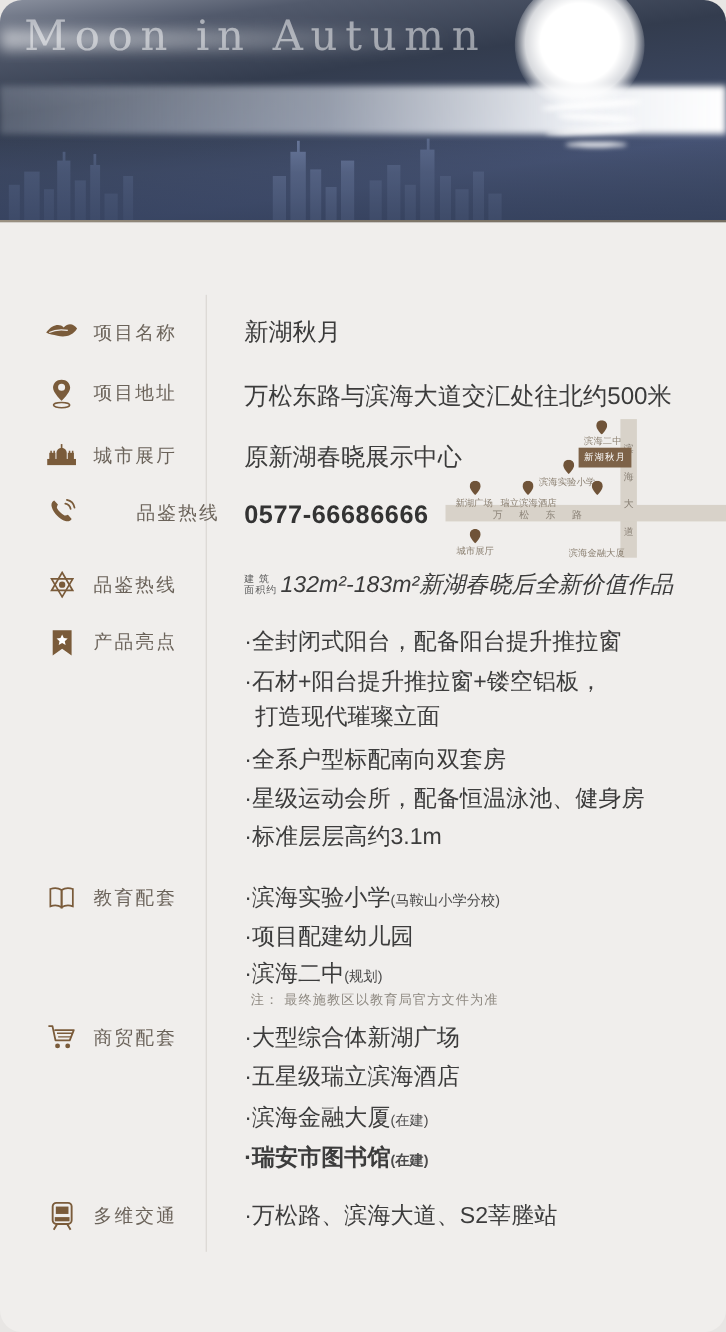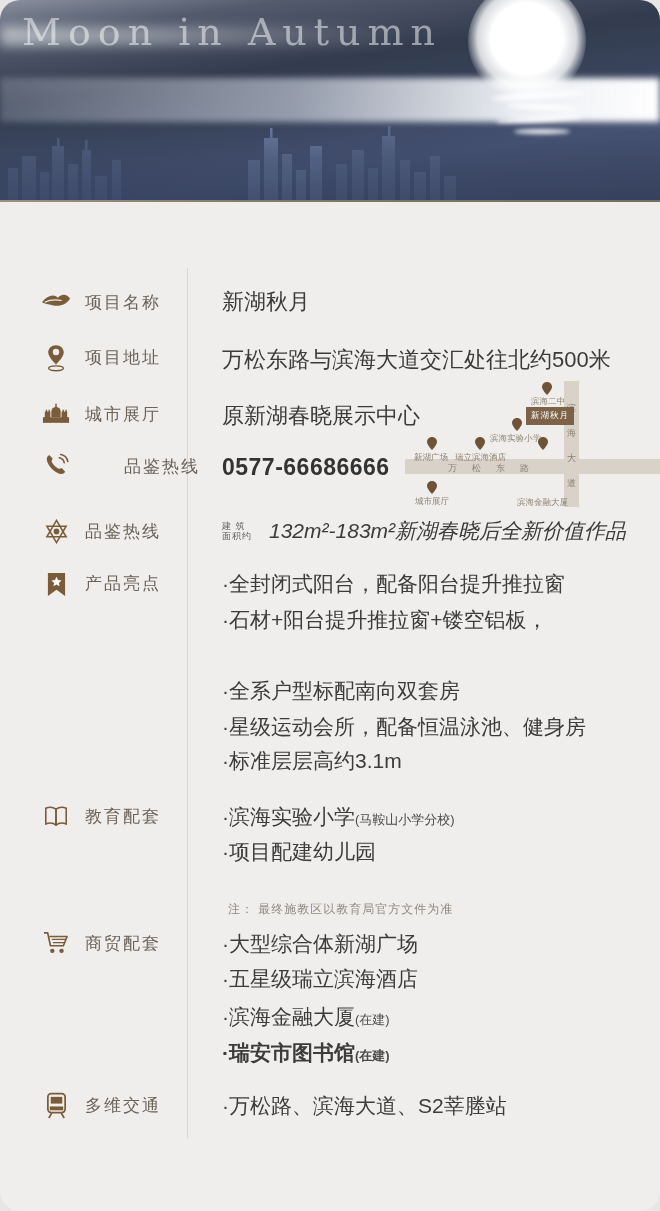--- a/index.html
+++ b/index.html
@@ -26,21 +26,21 @@
   
   .divider{position:absolute;left:187px;top:268px;width:1px;height:870px;background:#d9d5d0;}
   .icon{position:absolute;left:40px;width:32px;display:flex;justify-content:center;align-items:center;}
   .row-label{position:absolute;left:85px;font-size:17px;line-height:22px;color:#6b635a;letter-spacing:2px;white-space:nowrap;}
   .row-value{position:absolute;left:222px;font-size:22px;line-height:28px;color:#3b3b3b;white-space:nowrap;}
   .phone{font-weight:700;font-size:23px;letter-spacing:.5px;color:#333;}
   .bullet{position:absolute;left:222px;font-size:21px;line-height:28px;color:#3c3c3c;white-space:nowrap;}
   .suffix{font-size:13px;color:#4a4a4a;}
   .note{position:absolute;left:228px;font-size:12px;color:#8f8a82;letter-spacing:1px;white-space:nowrap;}
   .pinfo{position:absolute;left:222px;top:517px;display:flex;align-items:center;white-space:nowrap;}
-  .pinfo-prefix{display:inline-block;font-size:9px;line-height:10px;color:#5a5a5a;margin-right:17px;letter-spacing:1px;}
+  .pinfo-prefix{display:inline-block;font-size:9px;line-height:10px;color:#5a5a5a;margin-right:3px;letter-spacing:1px;}
   .pinfo-val{font-size:21px;color:#3b3b3b;font-style:italic;}
   
   .map{position:absolute;left:405px;top:381px;width:255px;height:126px;}
   .road-h{position:absolute;left:0;top:78px;width:255px;height:15px;background:#d8d2c9;}
   .road-v{position:absolute;left:159px;top:0;width:15px;height:126px;background:#d8d2c9;}
   .road-ch{position:absolute;font-size:9px;color:#8a8176;}
   .map-pin{position:absolute;width:10px;height:13px;}
   .map-label{position:absolute;font-size:8.5px;color:#8a7f70;white-space:nowrap;}
   .proj-box{position:absolute;left:121px;top:26px;background:#7d6248;color:#fff;font-size:8.5px;
     padding:3px 5px;letter-spacing:1px;white-space:nowrap;}
@@ -190,29 +190,33 @@
   <div class="pinfo">
     <span class="pinfo-prefix">
       <span>建 筑</span><br>
       <span>面积约</span>
     </span>
     <span class="pinfo-val">132m²-183m²新湖春晓后全新价值作品</span>
   </div>
 
   <div class="bullet" style="top:570px;">·全封闭式阳台，配备阳台提升推拉窗</div>
   <div class="bullet" style="top:606px;">·石材+阳台提升推拉窗+镂空铝板，</div>
+  <div class="bullet" style="top:638px;left:232px;">打造现代璀璨立面</div>
   <div class="bullet" style="top:677px;">·全系户型标配南向双套房</div>
   <div class="bullet" style="top:713px;">·星级运动会所，配备恒温泳池、健身房</div>
   <div class="bullet" style="top:747px;">·标准层层高约3.1m</div>
 
   <div class="bullet" style="top:803px;">
     <span>·滨海实验小学</span><span class="suffix">(马鞍山小学分校)</span>
   </div>
   <div class="bullet" style="top:838px;">
     <span>·项目配建幼儿园</span><span class="suffix"></span>
+  </div>
+  <div class="bullet" style="top:872px;">
+    <span>·滨海二中</span><span class="suffix">(规划)</span>
   </div>
   <div class="note" style="top:901px;">注： 最终施教区以教育局官方文件为准</div>
 
   <div class="bullet" style="top:930px;">
     <span>·大型综合体新湖广场</span><span class="suffix"></span>
   </div>
   <div class="bullet" style="top:965px;">
     <span>·五星级瑞立滨海酒店</span><span class="suffix"></span>
   </div>
   <div class="bullet" style="top:1003px;">

